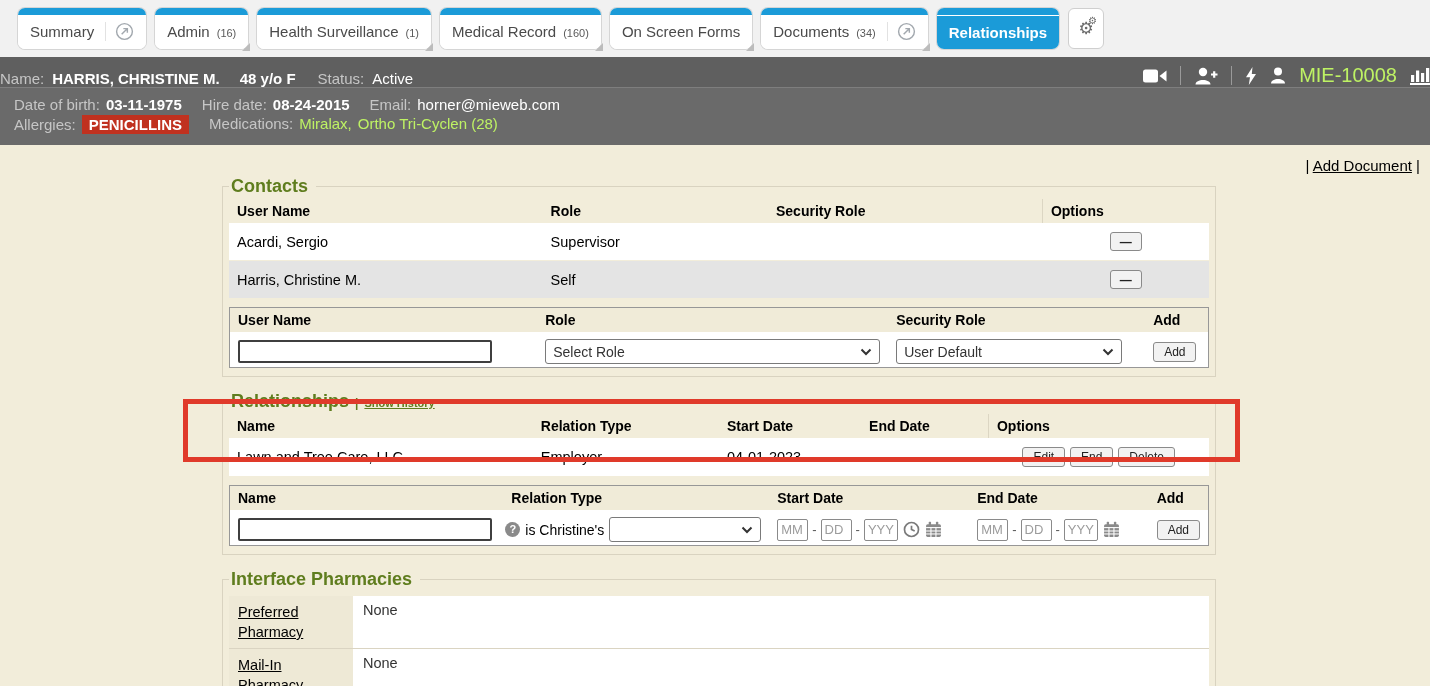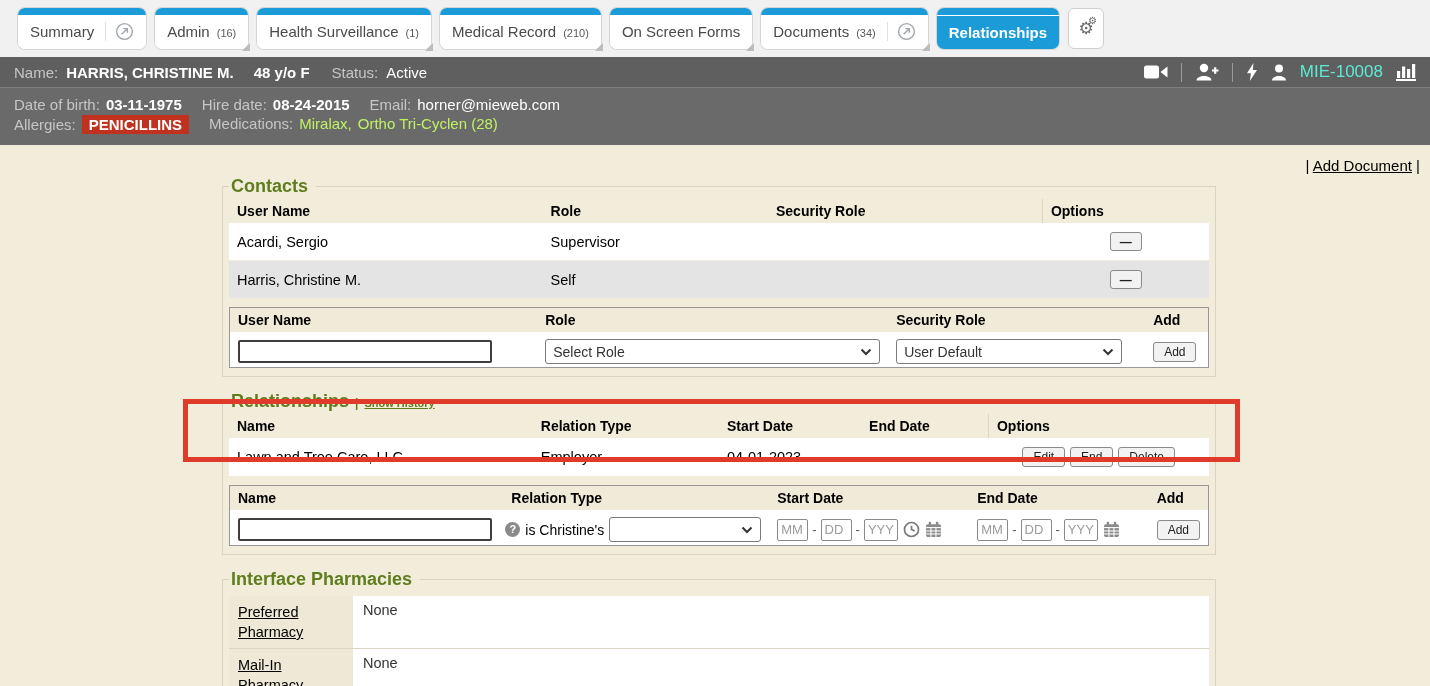--- a/index.html
+++ b/index.html
@@ -34,33 +34,33 @@
   }
   .gearbtn {
     background:#fff; border:1px solid #cfcfcf; border-radius:6px;
     width:36px; height:41px; display:flex; align-items:center; justify-content:center;
     font-size:17px; color:#6a6a6a; cursor:pointer; position:relative;
   }
   .gearbtn .gear2 { font-size:10px; position:absolute; top:6px; right:6px; }
 
   
   .banner1 {
-    background:#5f5f5f; color:#fff; height:31px; display:flex; align-items:center;
-    padding:0 14px; font-size:15px; border-bottom:1px solid #7e7e7e; gap:8px;
+    background:#5f5f5f; color:#fff; height:31px; display:flex; align-items:flex-end;
+    padding:0 0; font-size:15px; border-bottom:1px solid #7e7e7e; gap:8px;
   }
   .banner2 { background:#6a6a6a; color:#fff; padding:6px 14px 9px; font-size:15px; }
   .bline { display:flex; align-items:flex-start; gap:20px; margin:2px 0; white-space:nowrap; }
   .blabel { color:#c6c6c6; font-weight:normal; }
   .bval { color:#fff; font-weight:bold; }
   .pair { display:flex; gap:6px; align-items:center; }
   .allergy-badge { background:#c0311f; color:#fff; font-weight:bold; padding:1px 7px; }
   .meds { color:#bef264; }
   .banner-icons { margin-left:auto; display:flex; align-items:center; gap:13px; }
   .vdiv { width:1px; height:19px; background:#9a9a9a; }
-  .pid { font-size:17px; color:#5eead4; }
+  .pid { font-size:20px; color:#bef264; }
   .chart-ic { border-bottom:2px solid #fff; padding-bottom:1px; display:flex; }
 
   
   .adddoc-row { text-align:right; padding:12px 10px 0 0; font-size:15px; color:#000; }
   .adddoc-row a { color:#000; text-decoration:underline; cursor:pointer; }
 
   fieldset.section {
     width:994px; margin:2px 0 14px 222px; border:1px solid #d9d3c0;
     padding:2px 6px 8px; min-inline-size:0;
   }
@@ -163,21 +163,21 @@
       <span>Health Surveillance</span>
       <span class="count">(1)</span>
     </div>
     <span class="caret"></span>
   </div>
 
   <div class="tab">
     <div class="tab-strip"></div>
     <div class="tab-body">
       <span>Medical Record</span>
-      <span class="count">(210)</span>
+      <span class="count">(160)</span>
     </div>
     <span class="caret"></span>
   </div>
 
   <div class="tab">
     <div class="tab-strip"></div>
     <div class="tab-body">
       <span>On Screen Forms</span>
     </div>
     <span class="caret"></span>

